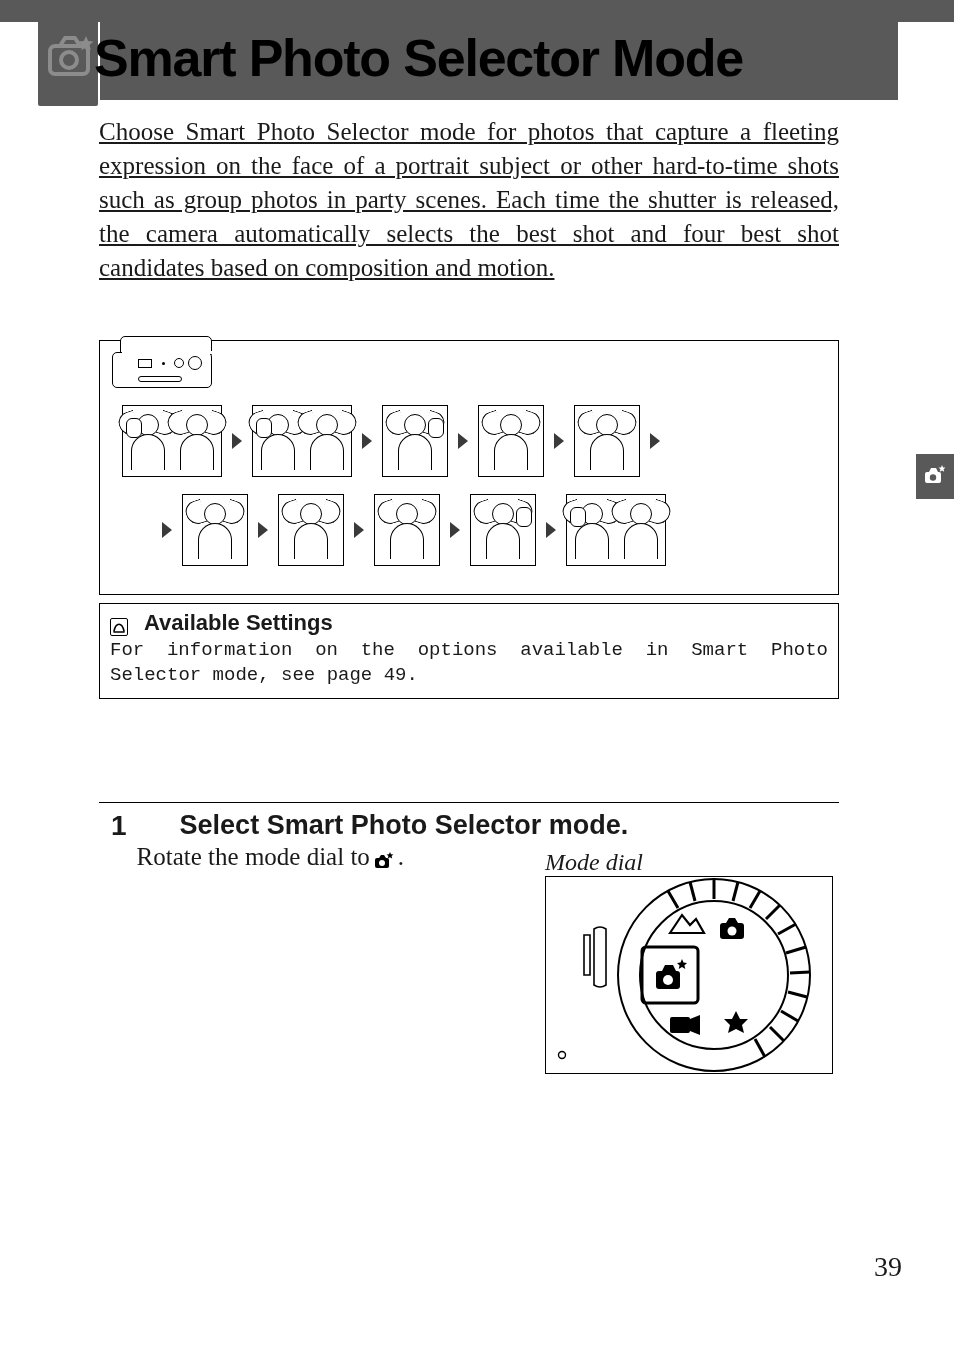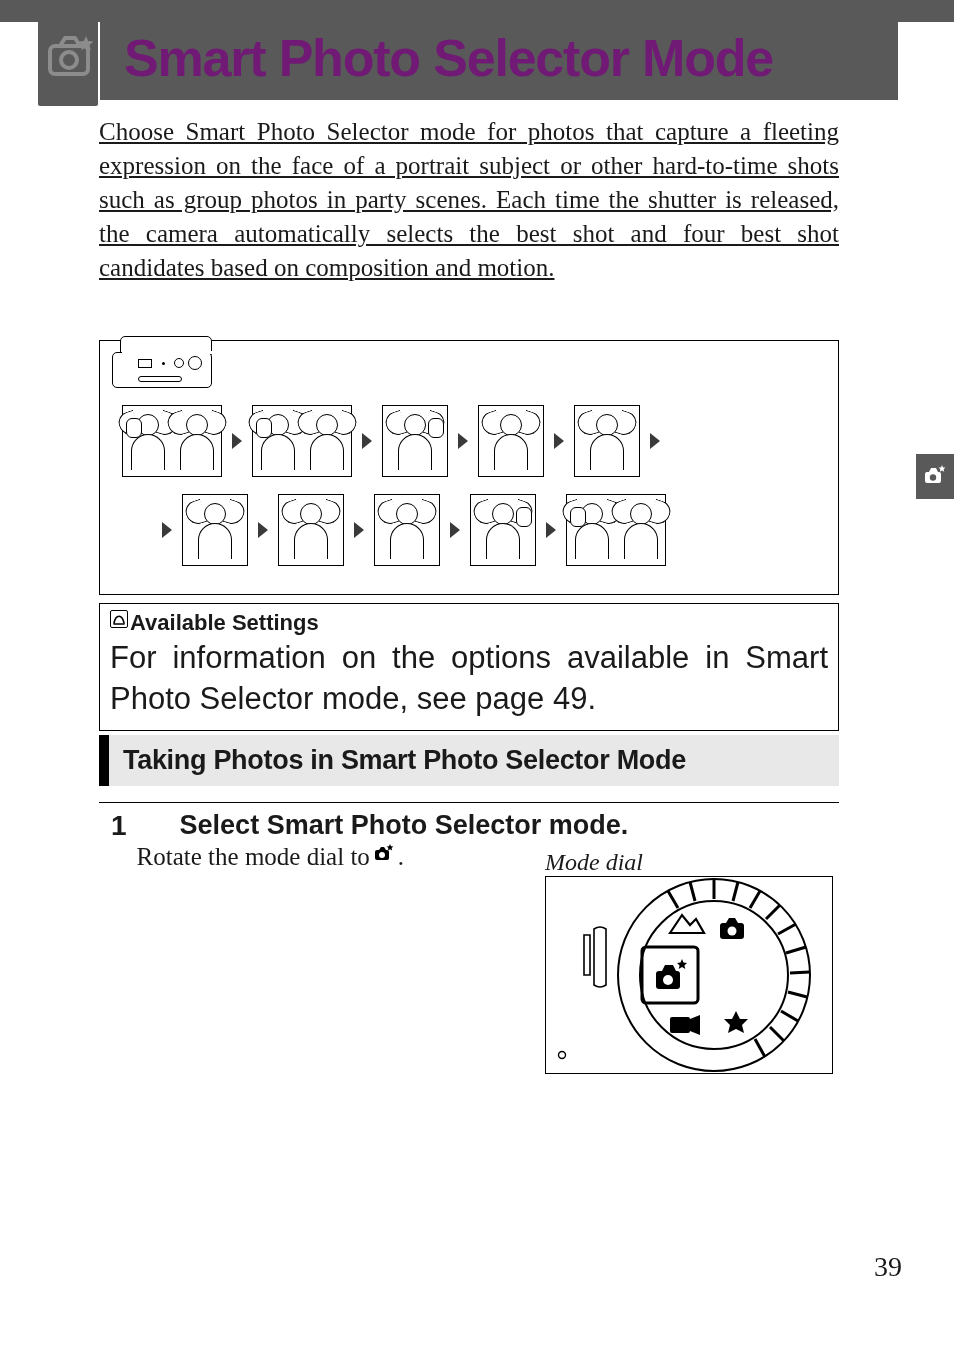--- a/index.html
+++ b/index.html
@@ -5,21 +5,21 @@
   * { margin: 0; padding: 0; box-sizing: border-box; }
   html, body { width: 954px; height: 1345px; background: #fff; font-family: Georgia, "Times New Roman", serif; color: #1a1a1a; }
   .page { position: relative; width: 954px; height: 1345px; }
 
   
   .top-band { position: absolute; left: 0; top: 0; width: 100%; height: 22px; background: #595959; }
   .header-bar { position: absolute; left: 100px; top: 22px; width: 798px; height: 78px; background: #595959; }
   .header-left-block { position: absolute; left: 38px; top: 18px; width: 60px; height: 88px; background: #595959; border-radius: 2px; }
   .header-icon { position: absolute; left: 44px; top: 30px; width: 52px; height: 52px; }
 
-  .page-title { position: absolute; left: 124px; top: 28px; font-family: "Arial Narrow", Arial, sans-serif; font-weight: 800; font-size: 52px; letter-spacing: -1.2px; color: #701a75; }
+  .page-title { position: absolute; left: 94px; top: 28px; font-family: "Arial Narrow", Arial, sans-serif; font-weight: 800; font-size: 52px; letter-spacing: -1.2px; color: #000000; }
 
   .intro { position: absolute; left: 99px; top: 115px; width: 740px; font-family: Georgia, serif; font-size: 25px; line-height: 1.36; text-align: justify; text-decoration: underline; }
 
   
   .illu-box { position: absolute; left: 99px; top: 340px; width: 740px; height: 255px; border: 1.5px solid #000; }
   
   .camera-wrap { position: absolute; left: 112px; top: 336px; width: 105px; height: 62px; }
   .camera-wrap .top-plate { position: absolute; left: 8px; top: 0; width: 92px; height: 22px; border:1.5px solid #000; background:#fff; border-radius: 5px; }
   .camera-wrap .body-plate { position: absolute; left: 0; top: 16px; width: 100px; height: 36px; border:1.5px solid #000; background:#fff; border-radius: 5px; }
   .camera-wrap .erase-line { position: absolute; left:10px; top:15px; width:92px; height:3px; background:#fff; }
@@ -42,39 +42,39 @@
   .figure .hairL { position:absolute; top:6px; left:50%; transform:translateX(-50%) translateX(-20px) rotate(-18deg); width:18px; height:24px; border:1.4px solid #000; border-right:none; border-top-left-radius:14px; border-bottom-left-radius:16px; background:#fff;}
   .figure .hairR { position:absolute; top:6px; left:50%; transform:translateX(-50%) translateX(20px) rotate(18deg); width:18px; height:24px; border:1.4px solid #000; border-left:none; border-top-right-radius:14px; border-bottom-right-radius:16px; background:#fff;}
   .figure .hand { position:absolute; top:12px; width:16px; height:20px; border:1.4px solid #000; border-radius:6px; background:#fff; }
   .figure .hand.left { left:3px; }
   .figure .hand.right { right:3px; }
   .portrait.double .figure { width:50%; display:inline-block; }
   .portrait.double { display:flex; }
 
   
   .note-box { position: absolute; left: 99px; top: 603px; width: 740px; border: 1.2px solid #000; padding: 6px 10px 10px 10px; }
-  .note-title-row { display:flex; align-items:flex-start; gap: 2px; }
+  .note-title-row { display:flex; align-items:flex-end; gap: 16px; }
   .note-icon { width: 18px; height: 18px; border:1.6px solid #000; border-radius:2px; display:flex; align-items:center; justify-content:center; }
   .note-icon svg { width: 14px; height: 14px; }
   .note-title { font-family: Arial, sans-serif; font-weight: 700; font-size: 22px; }
-  .note-body { font-family: Liberation Sans, sans-serif; font-size: 31px; line-height: 1.32; margin-top: 2px; text-align: justify;}
+  .note-body { font-family: Liberation Mono, monospace; font-size: 19px; line-height: 1.32; margin-top: 2px; text-align: justify;}
 
   
   .sec-wrap { position:absolute; left: 99px; top: 735px; width: 740px; }
   .sec-bar { display:flex; align-items:stretch; background:#e8e8e8; }
   .sec-accent { width: 10px; background:#000; }
   .sec-title { font-family: Arial, sans-serif; font-weight: 900; font-size: 27px; padding: 10px 14px; letter-spacing: -0.3px; }
 
   
   .step-rule { position:absolute; left: 99px; top: 802px; width: 740px; height: 0; border-top:1.2px solid #000; }
   .step { position:absolute; left: 99px; top: 810px; width: 740px; display:flex; gap: 10px; }
   .step-num { font-family: Arial, sans-serif; font-weight: 800; font-size: 28px; padding-left: 12px; }
   .step-body { flex:1; }
   .step-head { font-family: Arial, sans-serif; font-weight: 700; font-size: 27px; margin-left: 43px; }
-  .step-text { font-family: Georgia, serif; font-size: 25px; margin-top: 2px; display:flex; align-items:flex-start; flex-wrap:wrap; gap:4px;}
+  .step-text { font-family: Georgia, serif; font-size: 25px; margin-top: 2px; display:flex; align-items:flex-end; flex-wrap:wrap; gap:4px;}
   .inline-icon { display:inline-flex; width:20px; height:20px; }
 
   
   .mode-wrap { position:absolute; left: 545px; top: 849px; width: 295px; }
   .mode-label { font-family: Georgia, serif; font-style: italic; font-size: 24px; }
   .mode-box { width: 288px; height: 198px; border:1.4px solid #000; position:relative; background:#fff; }
 
   
   .side-tab { position:absolute; right: 0; top: 454px; width: 38px; height: 45px; background:#595959; display:flex; align-items:center; justify-content:center; }
   .side-tab svg { width: 24px; height:24px; }
@@ -243,26 +243,20 @@
         <svg viewBox="0 0 14 14">
             <path d="M2 11 C4 2, 10 2, 12 11" fill="none" stroke="#000" stroke-width="1.6" stroke-linecap="round"></path>
             <path d="M2 12 h10" stroke="#000" stroke-width="1.6" stroke-linecap="round"></path>
           </svg>
       </span>
       <span class="note-title">Available Settings</span>
     </div>
     <div class="note-body">For information on the options available in Smart Photo Selector mode, see page 49.</div>
   </div>
 
-  <div class="sec-wrap">
-    <div class="sec-bar">
-      <div class="sec-accent"></div>
-      <div class="sec-title">Taking Photos in Smart Photo Selector Mode</div>
-    </div>
-  </div>
 
   <div class="step-rule"></div>
   <div class="step">
     <div class="step-num">1</div>
     <div class="step-body">
       <div class="step-head">Select Smart Photo Selector mode.</div>
       <div class="step-text">
         <span>Rotate the mode dial to </span>
         <span class="inline-icon">
           <svg viewBox="0 0 20 20">

